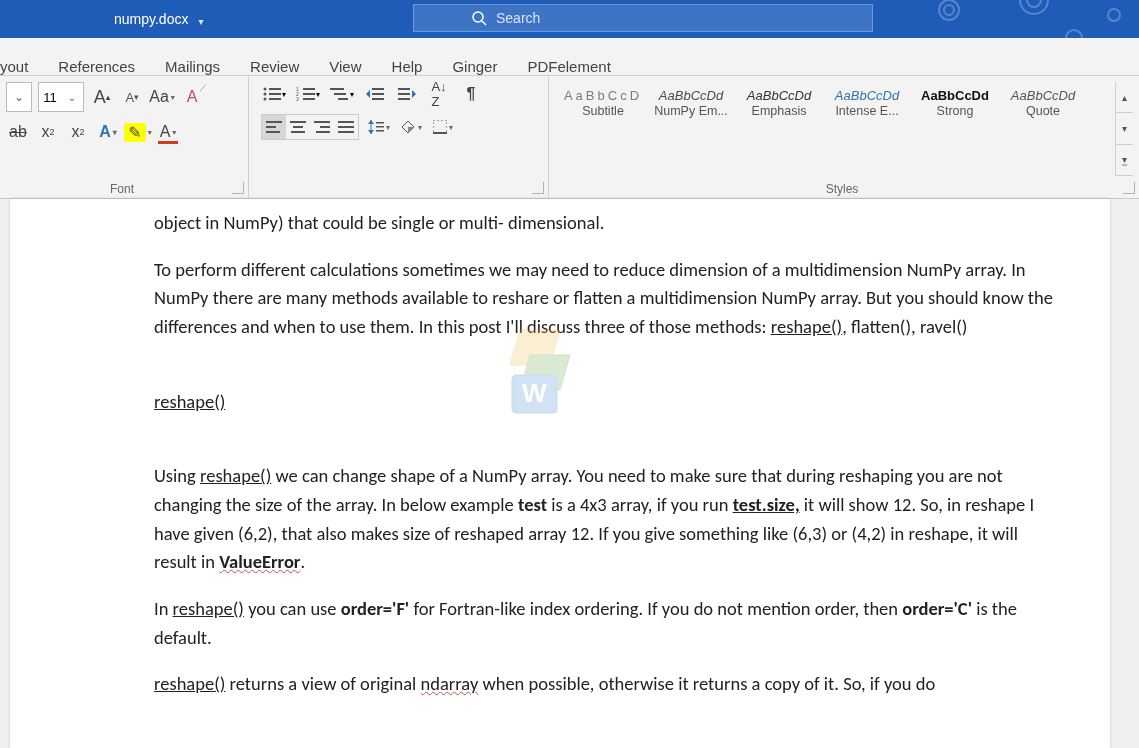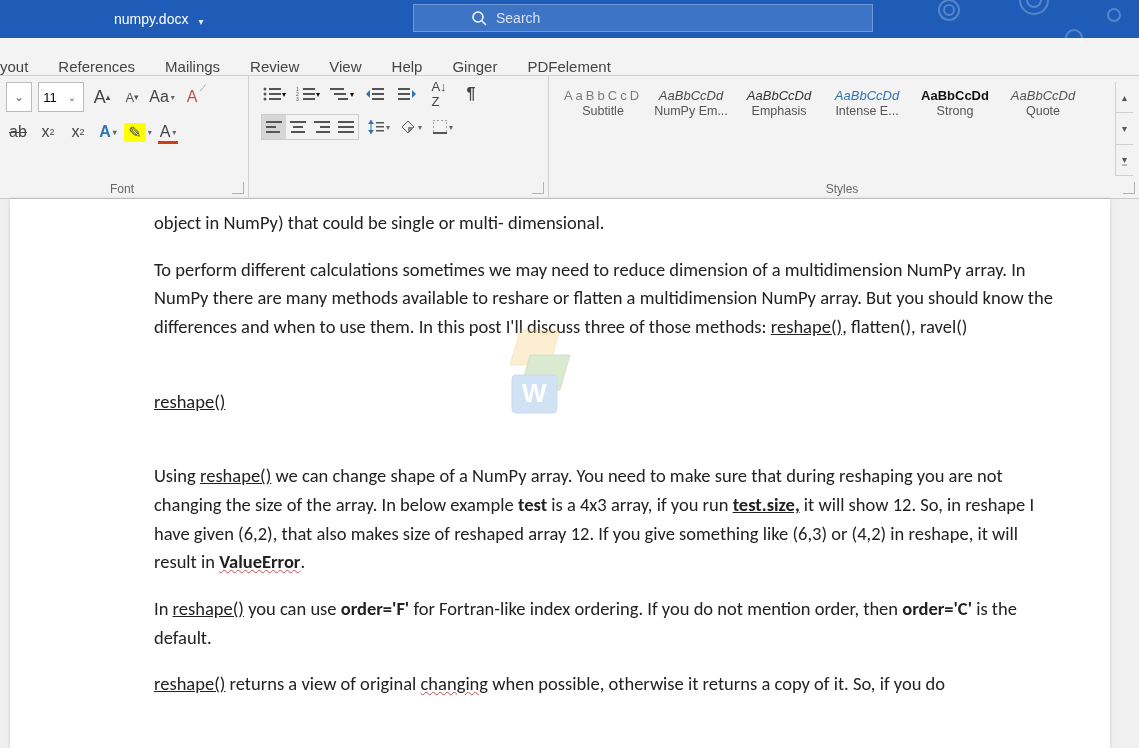--- a/index.html
+++ b/index.html
@@ -308,21 +308,21 @@
 
     <p>
       <span>Using </span><span class="u">reshape()</span><span> we can change shape of  a NumPy array. You need to make sure that during reshaping you are not changing the size of the array. In below example </span><span class="b">test</span><span> is a 4x3 array, if you run </span><span class="b u">test.size,</span><span> it will show 12. So, in reshape I have given (6,2), that also makes size of reshaped array 12.  If you give something like (6,3) or (4,2) in reshape, it will result in </span><span class="b uw">ValueError</span><span>.</span>
     </p>
 
     <p>
       <span>In </span><span class="u">reshape()</span><span> you can use </span><span class="b">order='F'</span><span> for Fortran-like index ordering. If you do not mention order, then </span><span class="b">order='C'</span><span> is the default.</span>
     </p>
 
     <p>
-      <span class="u">reshape()</span><span> returns a view of original </span><span class="uw">changing</span><span> when possible, otherwise it returns a copy of it. So, if you do</span>
+      <span class="u">reshape()</span><span> returns a view of original </span><span class="uw">ndarray</span><span> when possible, otherwise it returns a copy of it. So, if you do</span>
     </p>
   </div>
 </div>
 
 <div class="watermark">
   <svg width="80" height="100" viewBox="0 0 80 100">
     <polygon points="20,10 60,10 50,45 10,45" fill="#f5c04a" stroke="#d9a52e"></polygon>
     <polygon points="30,35 70,35 60,70 20,70" fill="#6fb04a" stroke="#4d8a33"></polygon>
     <rect x="12" y="55" width="45" height="38" rx="4" fill="#4a90d9" stroke="#2e6fb5"></rect>
     <text x="22" y="82" font-size="26" font-weight="700" fill="#fff">W</text>

